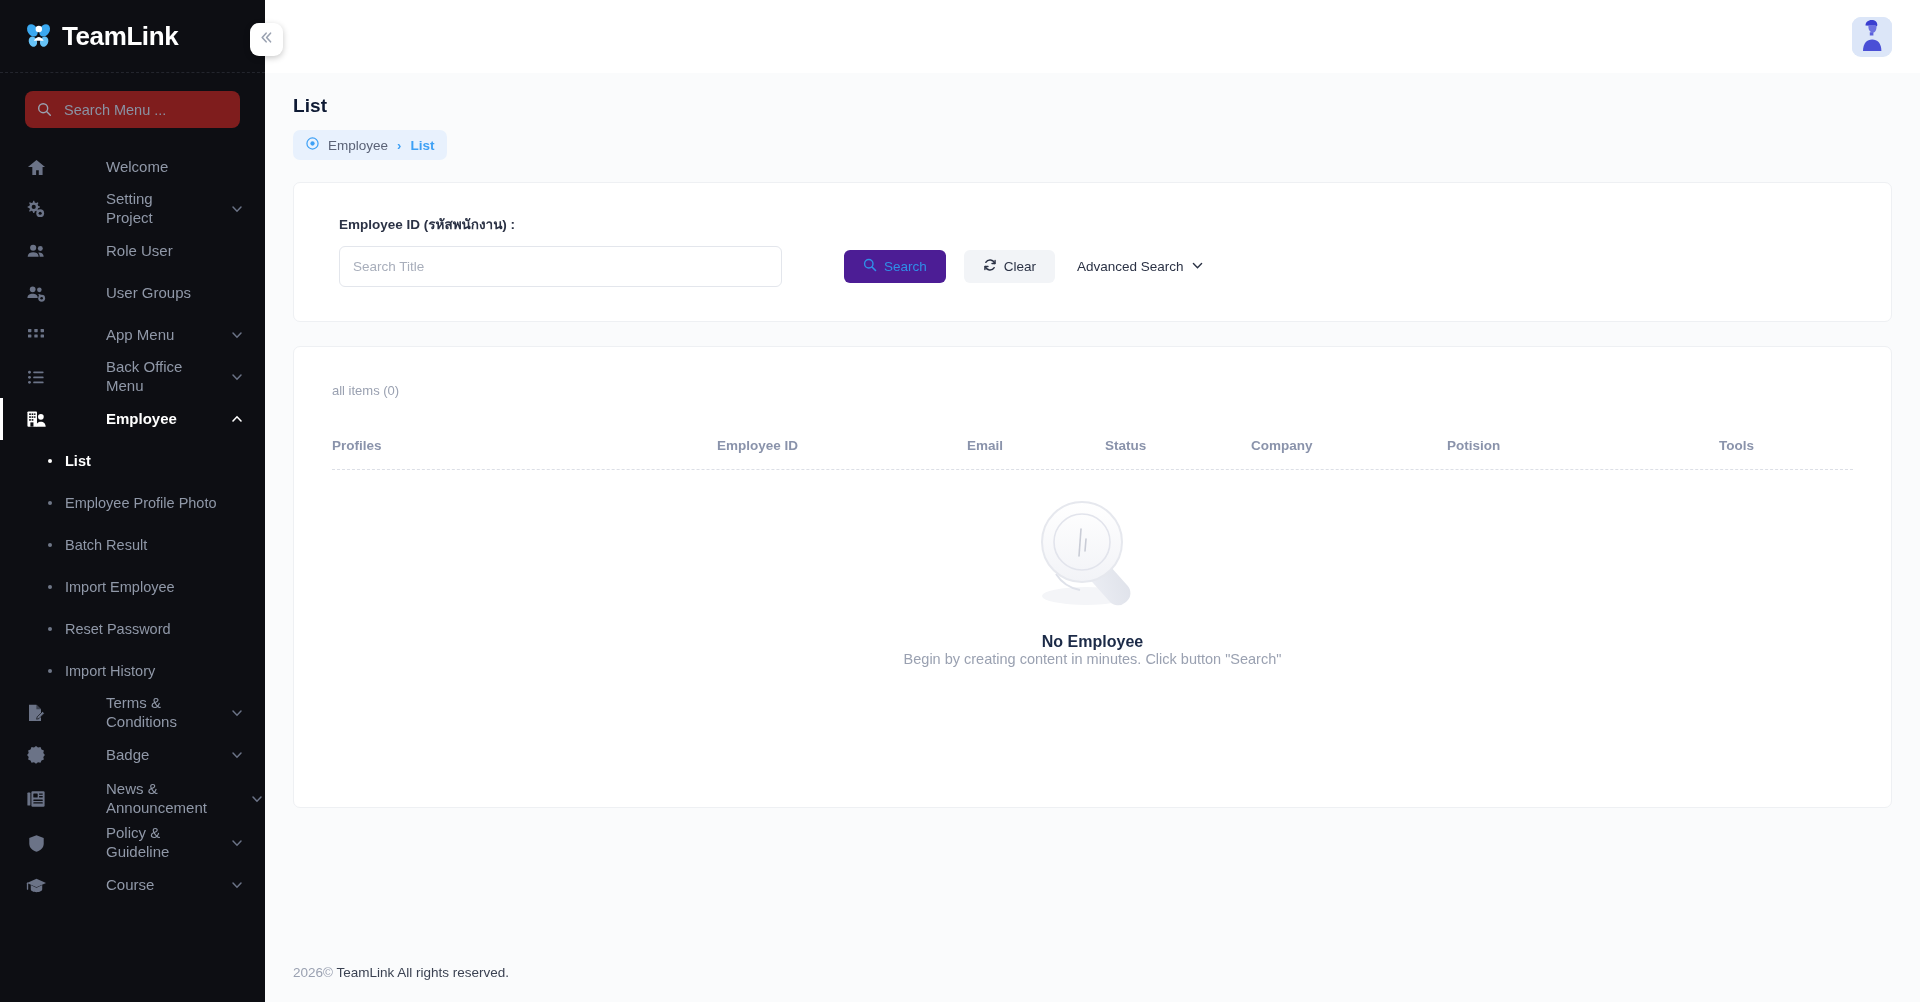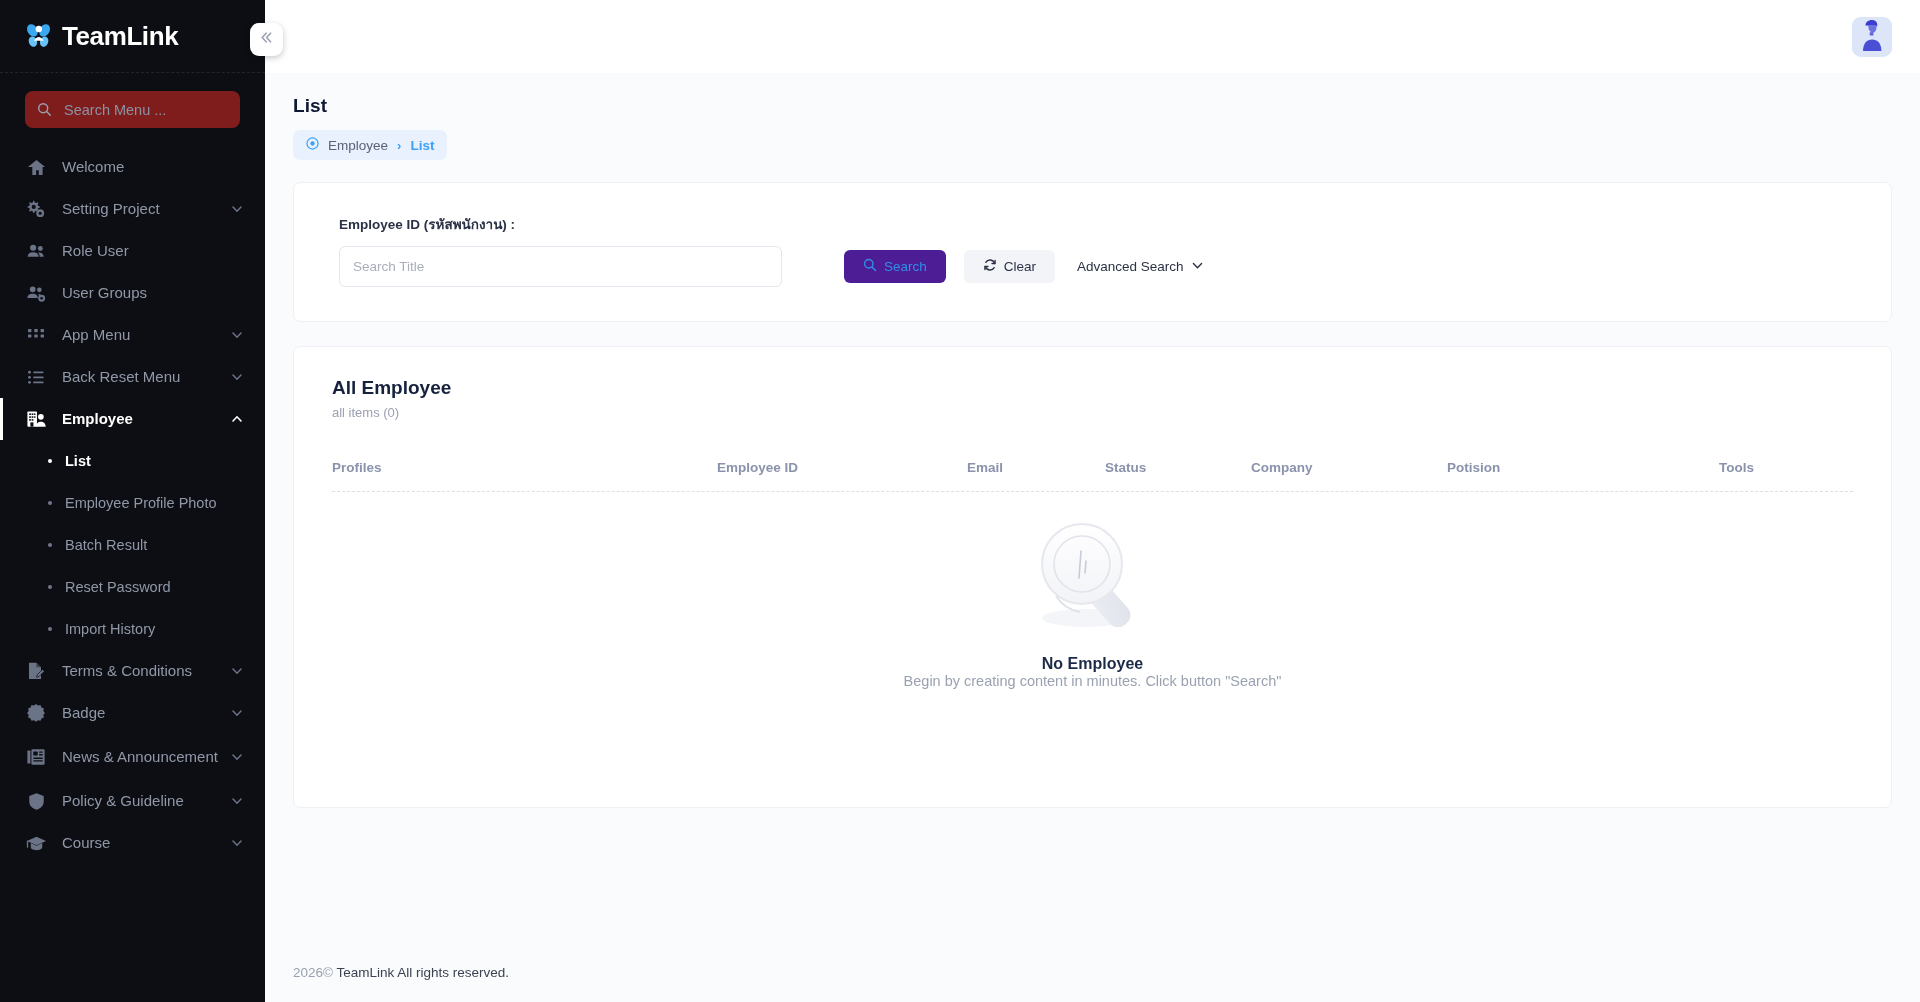--- a/index.html
+++ b/index.html
@@ -39,21 +39,21 @@
     background: transparent; border: none; outline: none;
     color: #9aa2b1; font-size: 14.5px; font-family: "Liberation Sans", sans-serif;
     width: 100%;
   }
   .menu-search input::placeholder { color: #8a92a3; }
 
   .nav { padding-top: 8px; }
   .nav-item {
     display: flex; align-items: center;
     height: 42px; padding: 0 22px 0 24px;
-    cursor: pointer; position: relative;
+    cursor: pointer; position: relative; gap: 44px;
   }
   .nav-item.multi { height: 46px; }
   .nav-icon {
     width: 24px; flex: 0 0 24px; margin-right: 14px;
     display: flex; align-items: center; justify-content: center;
   }
   .nav-icon svg { display: block; }
   .nav-label {
     color: #9098a8; font-size: 15px; line-height: 1.25;
   }
@@ -293,21 +293,21 @@
             <g fill="#6b7387">
               <circle cx="2.6" cy="4.5" r="1.5"></circle>
                 <rect x="6.5" y="3.6" width="11" height="1.9" rx=".9"></rect>
               <circle cx="2.6" cy="9.8" r="1.5"></circle>
                 <rect x="6.5" y="8.9" width="11" height="1.9" rx=".9"></rect>
               <circle cx="2.6" cy="15.1" r="1.5"></circle>
                 <rect x="6.5" y="14.2" width="11" height="1.9" rx=".9"></rect>
             </g>
           </svg>
         </span>
-        <span class="nav-label">Back Reset Menu</span>
+        <span class="nav-label">Back Office Menu</span>
         <span class="nav-caret">
           <svg width="12" height="12" viewBox="0 0 12 12">
               <path d="M2 4 L6 8.2 L10 4" fill="none" stroke="#6b7387" stroke-width="1.5" stroke-linecap="round"></path>
             </svg>
         </span>
       </div>
 
       <div class="nav-item active">
         <span class="nav-icon">
           <svg width="21" height="21" viewBox="0 0 22 22">
@@ -340,20 +340,24 @@
           <span class="sub-dot"></span>
           <span class="sub-label">List</span>
         </div>
         <div class="sub-item">
           <span class="sub-dot"></span>
           <span class="sub-label">Employee Profile Photo</span>
         </div>
         <div class="sub-item">
           <span class="sub-dot"></span>
           <span class="sub-label">Batch Result</span>
+        </div>
+        <div class="sub-item">
+          <span class="sub-dot"></span>
+          <span class="sub-label">Import Employee</span>
         </div>
         <div class="sub-item">
           <span class="sub-dot"></span>
           <span class="sub-label">Reset Password</span>
         </div>
         <div class="sub-item">
           <span class="sub-dot"></span>
           <span class="sub-label">Import History</span>
         </div>
       </div>
@@ -514,21 +518,20 @@
             <span>
               <svg width="13" height="13" viewBox="0 0 14 14">
                   <path d="M2.6 4.8 L7 9.4 L11.4 4.8" fill="none" stroke="#2b3245" stroke-width="1.5" stroke-linecap="round"></path>
                 </svg>
             </span>
           </div>
         </div>
       </section>
 
       <section class="card list-card">
-        <div class="list-title">All Employee</div>
         <div class="list-sub">all items (0)</div>
 
         <div class="table">
           <div class="thead">
             <div class="th c0">Profiles</div>
             <div class="th c1">Employee ID</div>
             <div class="th c2">Email</div>
             <div class="th c3">Status</div>
             <div class="th c4">Company</div>
             <div class="th c5">Potision</div>

